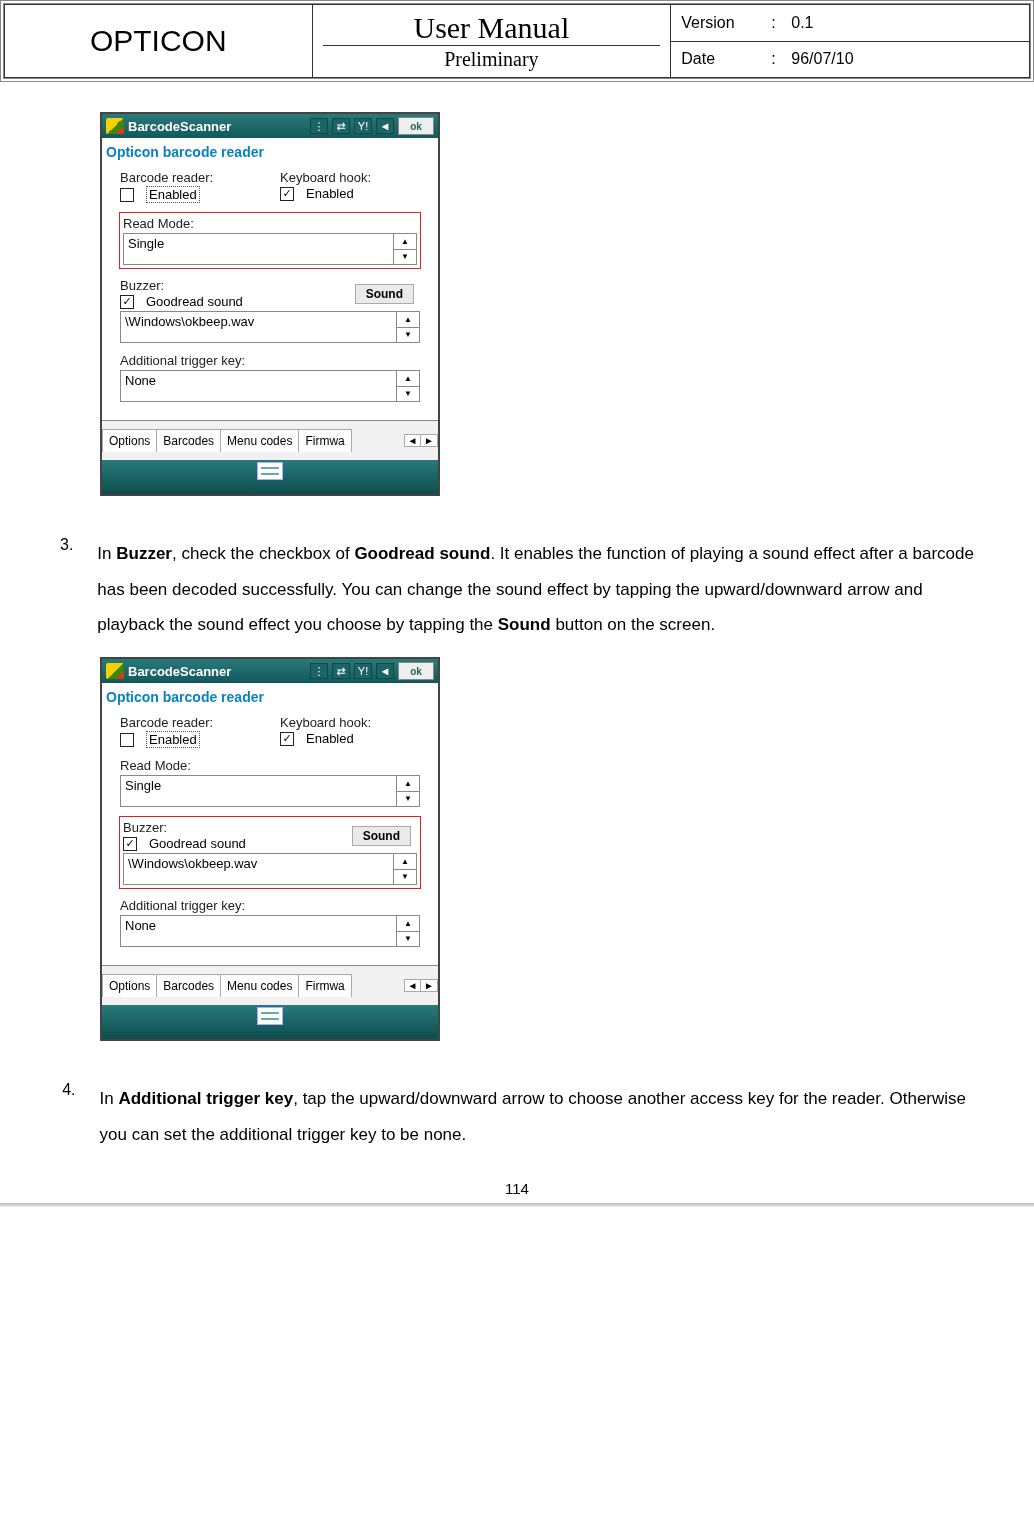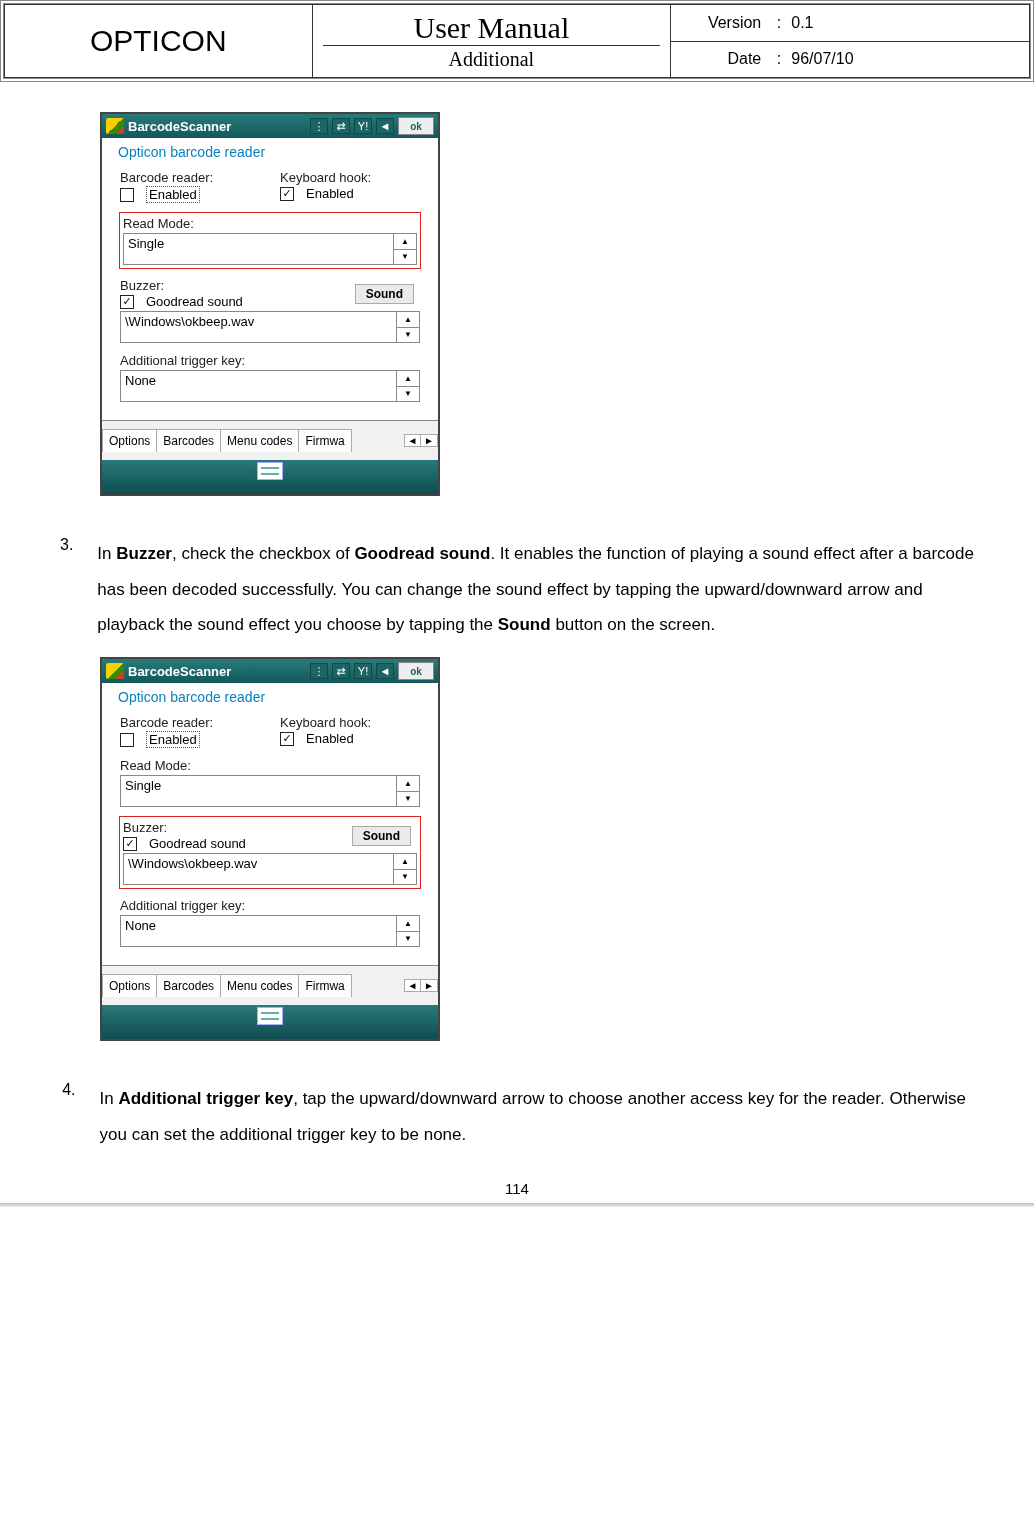--- a/index.html
+++ b/index.html
@@ -42,21 +42,20 @@
   .title-sub {
     font-size: 20px;
     font-family: "Times New Roman", serif;
     border-top: 1px solid #333;
     padding-top: 2px;
   }
   .meta-cell {
     width: 35%;
     font-family: Tahoma, sans-serif;
     font-size: 16px;
-    text-align: right;
   }
   .meta-row { display: flex; gap: 10px; }
   .meta-label { width: 80px; }
   .meta-colon { width: 10px; }
   .meta-val { }
   .content {
     padding: 30px 60px 10px 100px;
   }
   .intro-line {
     font-size: 17px;
@@ -97,23 +96,23 @@
   .okbtn {
     width: 36px; height: 18px;
     background: #eee;
     border: 1px solid #888;
     font-size: 10px; font-weight: bold;
     display:flex; align-items:center; justify-content:center;
     color: #1d6565;
   }
   .sub-title {
     color: #0a82c0;
-    font-weight: normal;
+    font-weight: bold;
     font-size: 14px;
-    padding: 6px 16px 10px;
+    padding: 6px 4px 10px;
   }
   .form-area { padding: 0 18px 8px; }
   .row2 { display:flex; gap: 20px; margin-bottom: 10px;}
   .col { flex:1; }
   .lbl { font-size: 13px; color:#222; }
   .chk-row { display:flex; align-items:center; gap:12px; margin-top:1px;}
   .chk { width:14px;height:14px;border:1px solid #222;display:flex;align-items:center;justify-content:center;font-size:11px;}
   .section { margin-bottom: 10px; }
   .section.outlined-red { outline: 1.5px solid #d22; padding: 3px; }
   .section.outlined-red2 { outline: 1.5px solid #d22; padding: 3px; }
@@ -172,21 +171,21 @@
 
 <div class="top-border page-border">
   <table class="header-table">
     <tbody>
         <tr>
       <td class="brand-cell" rowspan="2">
         <span>OPTICON</span>
       </td>
       <td class="title-cell" rowspan="2">
         <div class="title-main">User Manual</div>
-        <div class="title-sub">Additional</div>
+        <div class="title-sub">Preliminary</div>
       </td>
       <td class="meta-cell">
         <div class="meta-row">
           <span class="meta-label">Version</span>
           <span class="meta-colon">:</span>
           <span class="meta-val">0.1</span>
         </div>
       </td>
     </tr>
     <tr>

